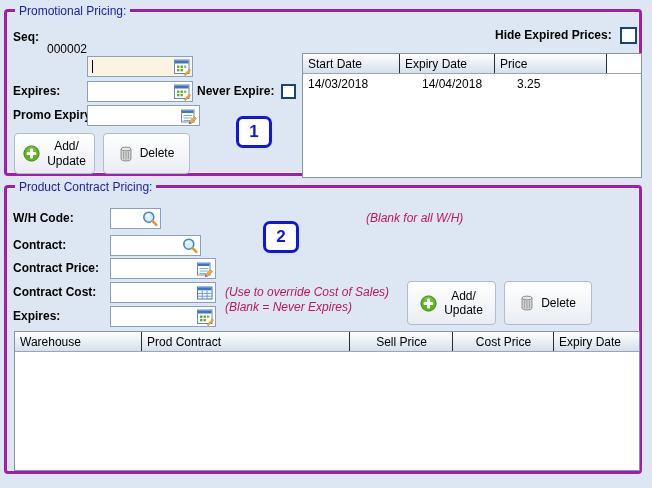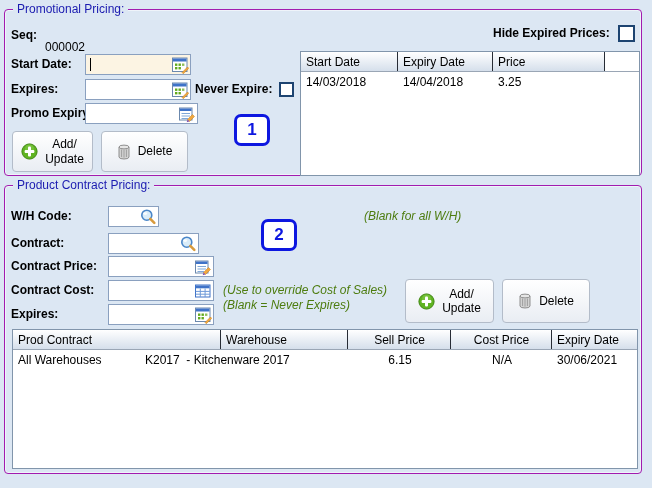--- a/index.html
+++ b/index.html
@@ -6,32 +6,32 @@
   html,body { width:652px; height:488px; overflow:hidden; }
   body {
     position:relative;
     font-family:"Liberation Sans", sans-serif;
     font-size:12px;
     color:#000;
     background:#dce7f3;
   }
   .group {
     position:absolute;
-    border:1px solid #a21caf;
+    border:3px solid #a21caf;
     border-radius:4px;
     box-shadow: inset 0 0 0 1px rgba(255,255,255,.55);
   }
   .group-title {
     position:absolute; top:-8px; left:8px;
     background:#dce7f3; padding:0 4px;
     color:#1b1bb0; white-space:nowrap;
   }
   .lbl { position:absolute; font-weight:bold; white-space:nowrap; line-height:21px; }
   .val { position:absolute; line-height:15px; }
-  .hint { position:absolute; font-style:italic; color:#4d7c0f; white-space:nowrap; line-height:21px; }
+  .hint { position:absolute; font-style:italic; color:#be185d; white-space:nowrap; line-height:21px; }
   .field {
     position:absolute; height:21px;
     background:#fff; border:1px solid #8aa0bf;
   }
   .field input {
     position:absolute; left:3px; top:1px; width:calc(100% - 25px); height:17px;
     border:none; outline:none; background:transparent; font:inherit;
   }
   .field.cream { background:#fcf4e3; }
   .caret { position:absolute; left:4px; top:3px; width:1px; height:13px; background:#000; }
@@ -124,21 +124,20 @@
     </g>
   </defs>
 </svg>
 
 <div class="group" style="left:4px; top:9px; width:638px; height:167px;">
   <span class="group-title">Promotional Pricing:</span>
 
   <span class="lbl" style="left:6px; top:18px; line-height:14px;">Seq:</span>
   <span class="val" style="left:40px; top:18px;margin-top:12px;">000002</span>
 
-  <span class="lbl" style="left:6px; top:44px;">Start Date:</span>
   <div class="field cream" style="left:80px; top:44px; width:106px;">
     <span class="caret"></span>
     <input value="" style="">
     <svg class="ficon" viewBox="0 0 18 18">
         <use href="#ic-calendar"></use>
       </svg>
   </div>
 
   <span class="lbl" style="left:6px; top:69px;">Expires:</span>
   <div class="field" style="left:80px; top:69px; width:106px;">
@@ -182,21 +181,21 @@
 
   <div class="table" style="left:295px; top:41px; width:340px; height:125px;">
     <div class="thead">
       <div class="th" style="width:97px;">Start Date</div>
       <div class="th" style="width:95px;">Expiry Date</div>
       <div class="th" style="width:112px;">Price</div>
       <div class="th filler" style="flex:1;"></div>
     </div>
     <div class="trow">
       <div class="td" style="width:97px;">14/03/2018</div>
-      <div class="td" style="width:95px;">14/04/2018</div>
+      <div class="td" style="width:95px;margin-left:17px;">14/04/2018</div>
       <div class="td" style="width:112px;">3.25</div>
     </div>
   </div>
 </div>
 
 <div class="group" style="left:4px; top:185px; width:638px; height:289px;">
   <span class="group-title">Product Contract Pricing:</span>
 
   <span class="lbl" style="left:6px; top:20px;">W/H Code:</span>
   <div class="field" style="left:103px; top:20px; width:51px;">
@@ -254,27 +253,20 @@
   </button>
   <button class="btn" style="left:497px; top:93px; width:88px; height:44px;">
     <svg width="14" height="16" viewBox="0 0 14 16">
         <use href="#ic-trash"></use>
       </svg>
     <span class="txt">Delete</span>
   </button>
 
   <div class="table" style="left:7px; top:143px; width:626px; height:140px;">
     <div class="thead">
+      <div class="th" style="width:127px;">Warehouse</div>
       <div class="th" style="width:208px;">Prod Contract</div>
-      <div class="th" style="width:127px;">Warehouse</div>
       <div class="th right" style="width:103px;">Sell Price</div>
       <div class="th right" style="width:101px;">Cost Price</div>
       <div class="th" style="flex:1; border-right:none;">Expiry Date</div>
     </div>
-    <div class="trow">
-      <div class="td" style="width:127px;">All Warehouses</div>
-      <div class="td" style="width:208px;">K2017  - Kitchenware 2017</div>
-      <div class="td right" style="width:103px;">6.15</div>
-      <div class="td right" style="width:101px;">N/A</div>
-      <div class="td" style="flex:1;">30/06/2021</div>
-    </div>
   </div>
 </div>
 
 </body></html>

